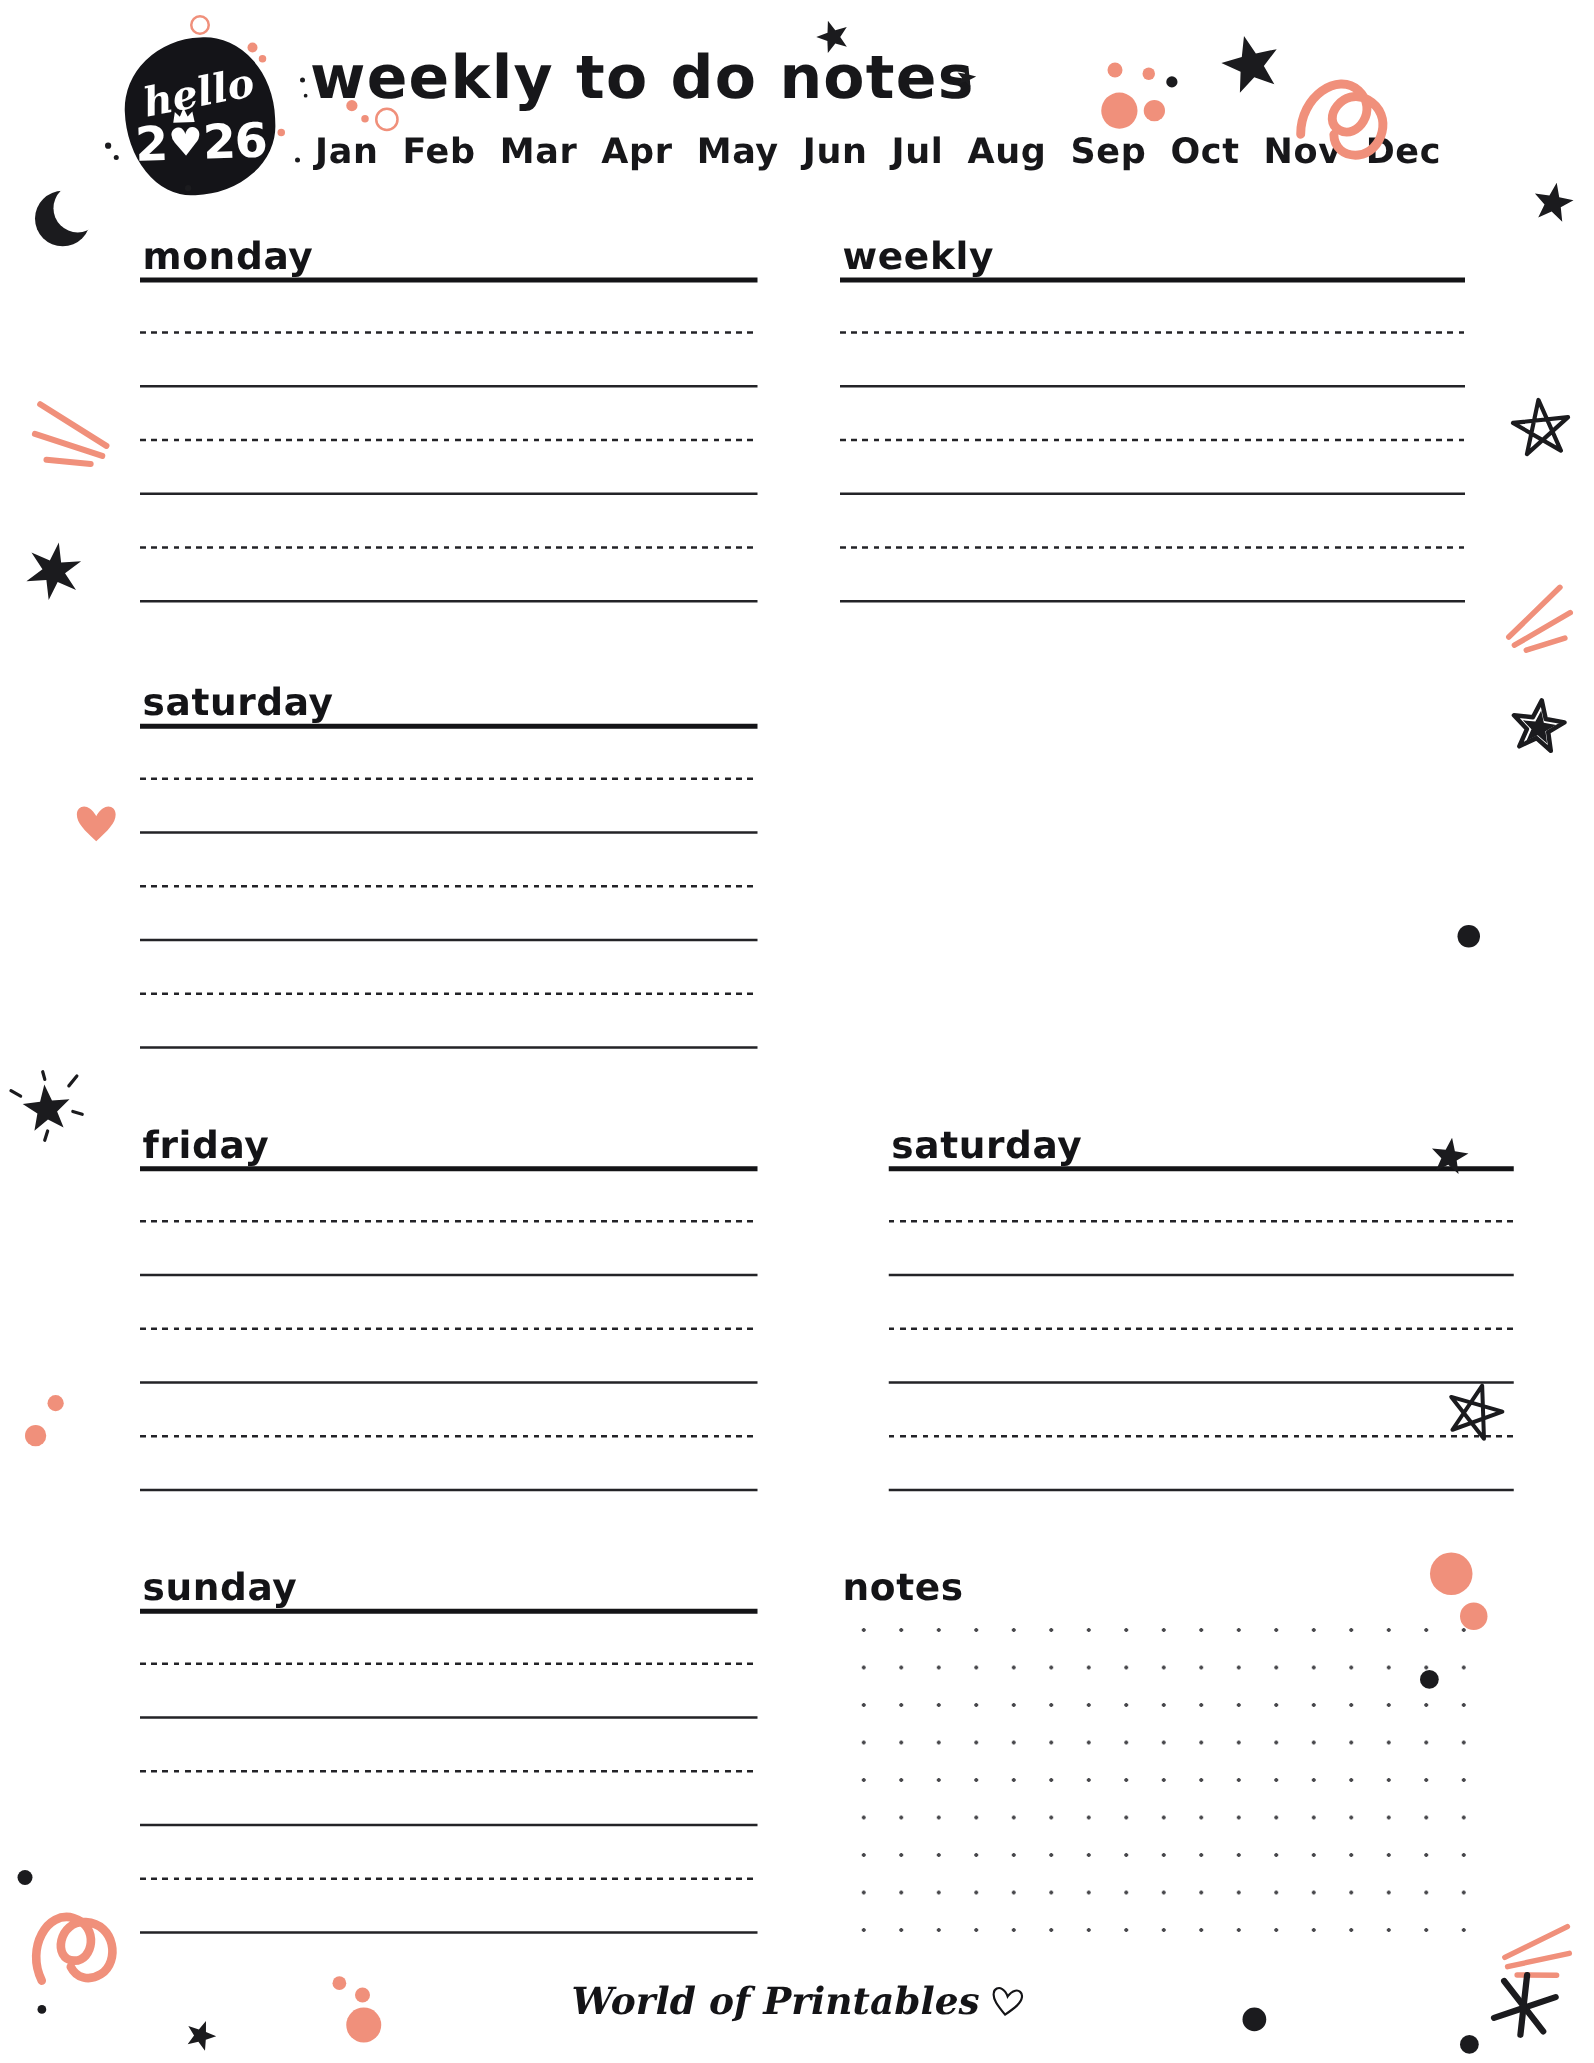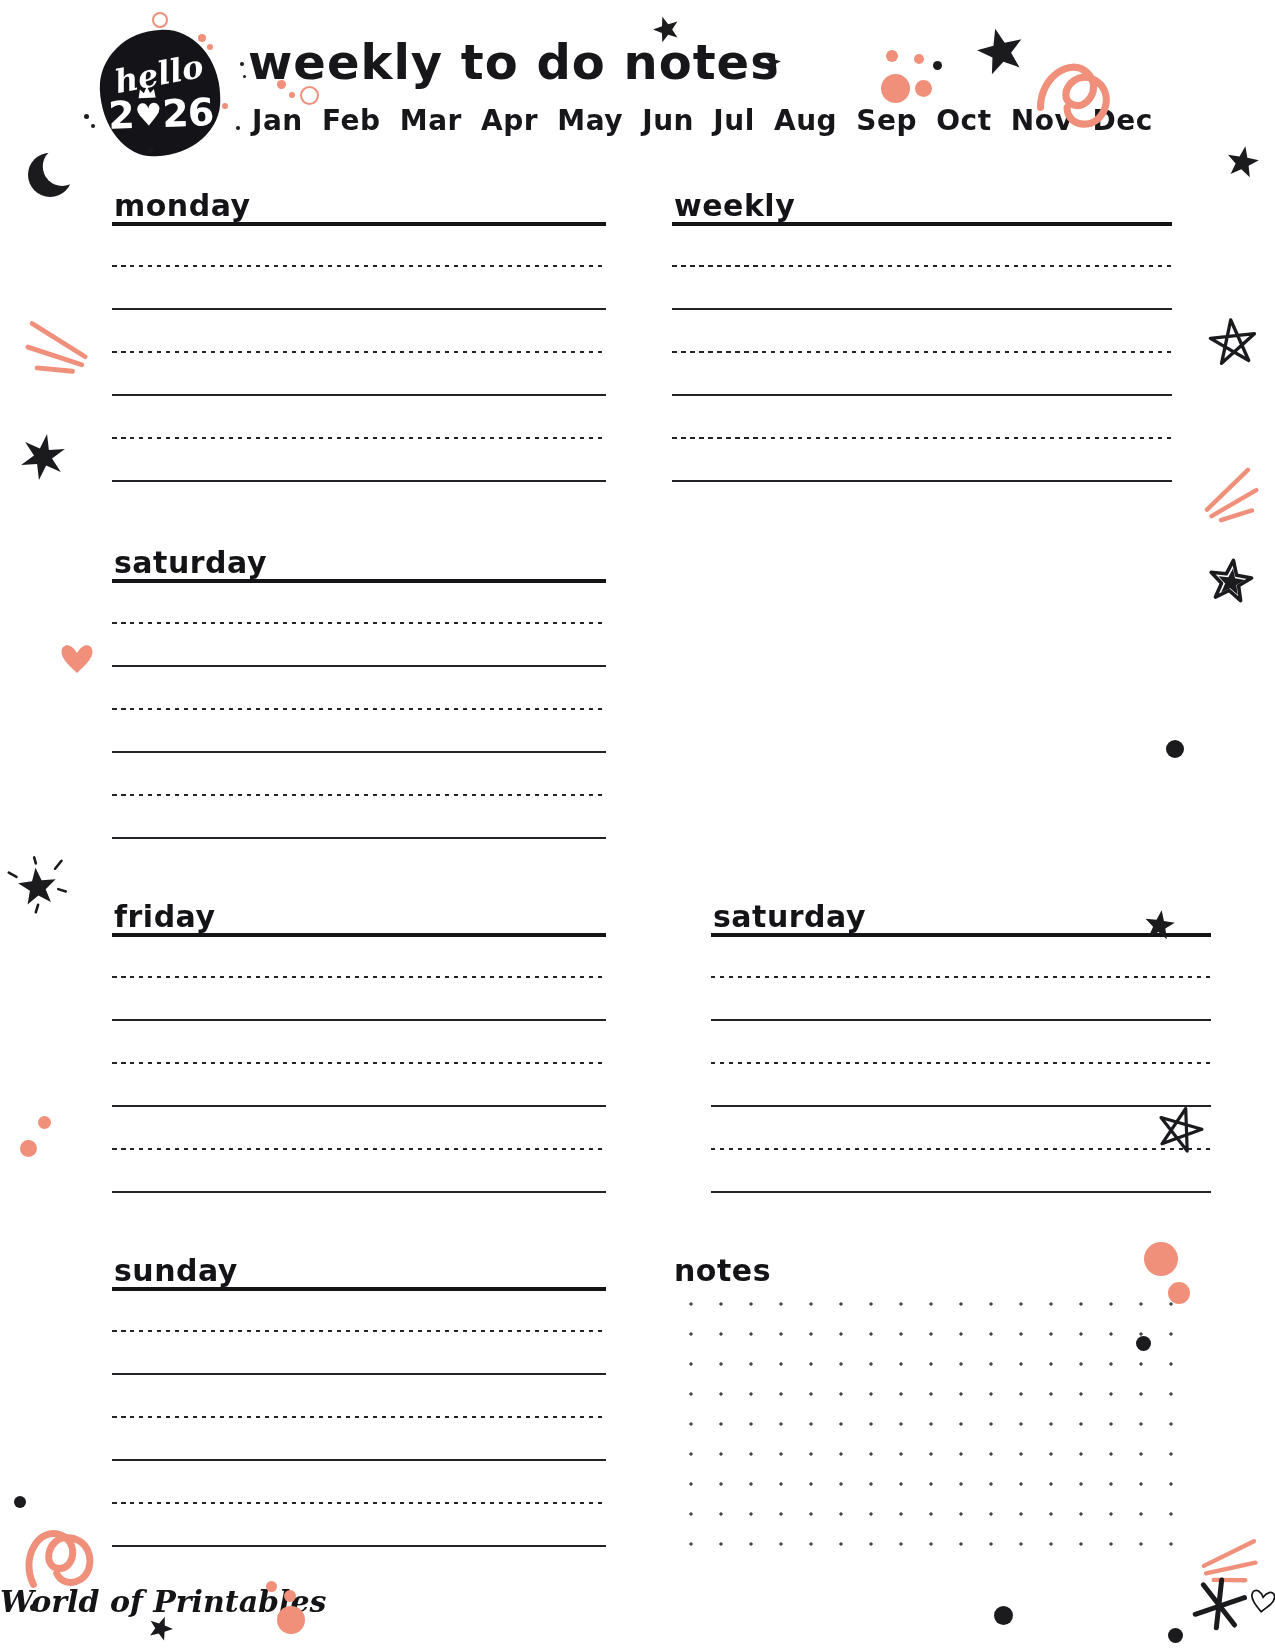--- a/index.html
+++ b/index.html
@@ -27,21 +27,21 @@
   .rule{position:absolute;left:0;right:0;}
   .ln-h{top:44px;height:4px;background:#141417;}
   .ln-s{height:2.4px;background:#232327;}
   .ln-d{height:2.2px;background:repeating-linear-gradient(90deg,#232327 0 4.5px,transparent 4.5px 9px);}
   .r1{top:87px}.r2{top:130px}.r3{top:173px}.r4{top:216px}.r5{top:259px}.r6{top:302px}
   .dotgrid{position:absolute;left:4px;top:46px;width:512px;height:272px;
          background-image:radial-gradient(circle,#47474b 1.5px,transparent 1.7px);
          background-size:30px 30px;}
 
   
-  .footer{position:absolute;left:0;width:100%;top:1584px;display:flex;align-items:center;justify-content:space-between;gap:9px;
+  .footer{position:absolute;left:0;width:100%;top:1584px;display:flex;align-items:center;justify-content:center;gap:9px;
          font-family:"DejaVu Serif","Liberation Serif",serif;font-style:italic;font-weight:700;font-size:30px;color:#141417;}
 
   
   .deco{position:absolute;overflow:visible;}
   .dot{position:absolute;border-radius:50%;background:#f0907b;}
   .dot.k{background:#1b1b1e;}
   .ring{position:absolute;border:2.5px solid #f0907b;border-radius:50%;}
 </style>
 </head>
 <body>

